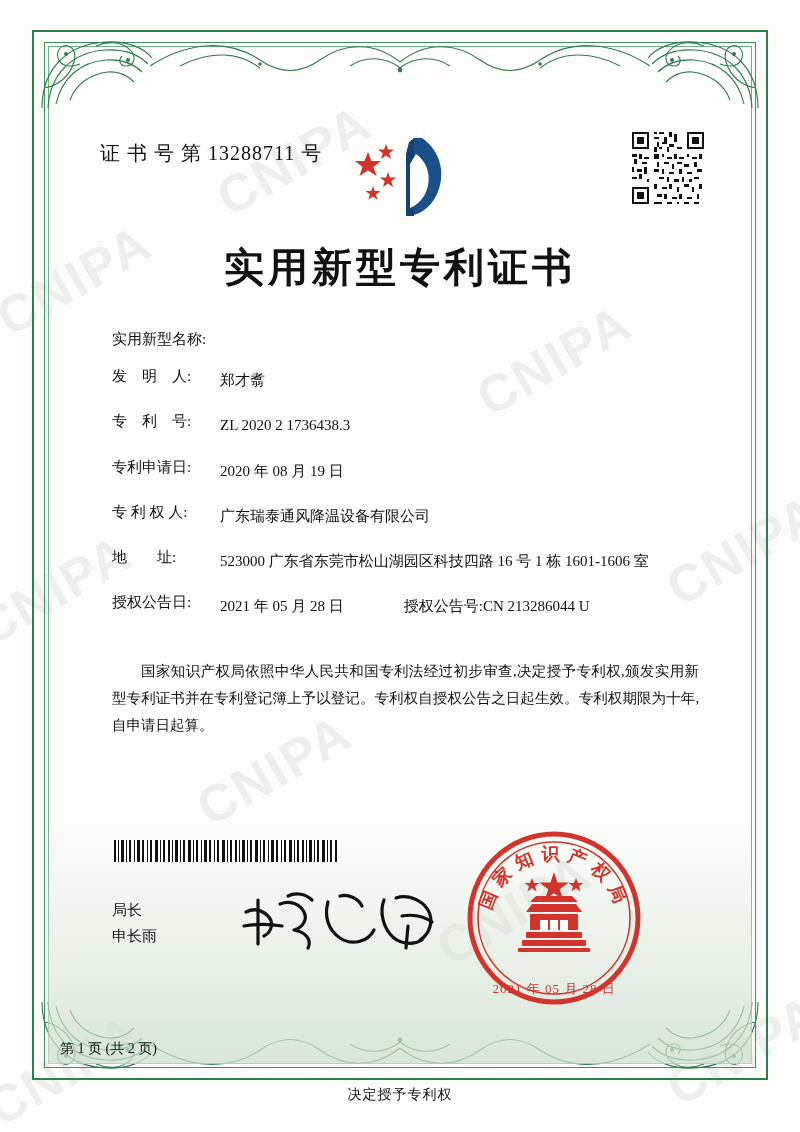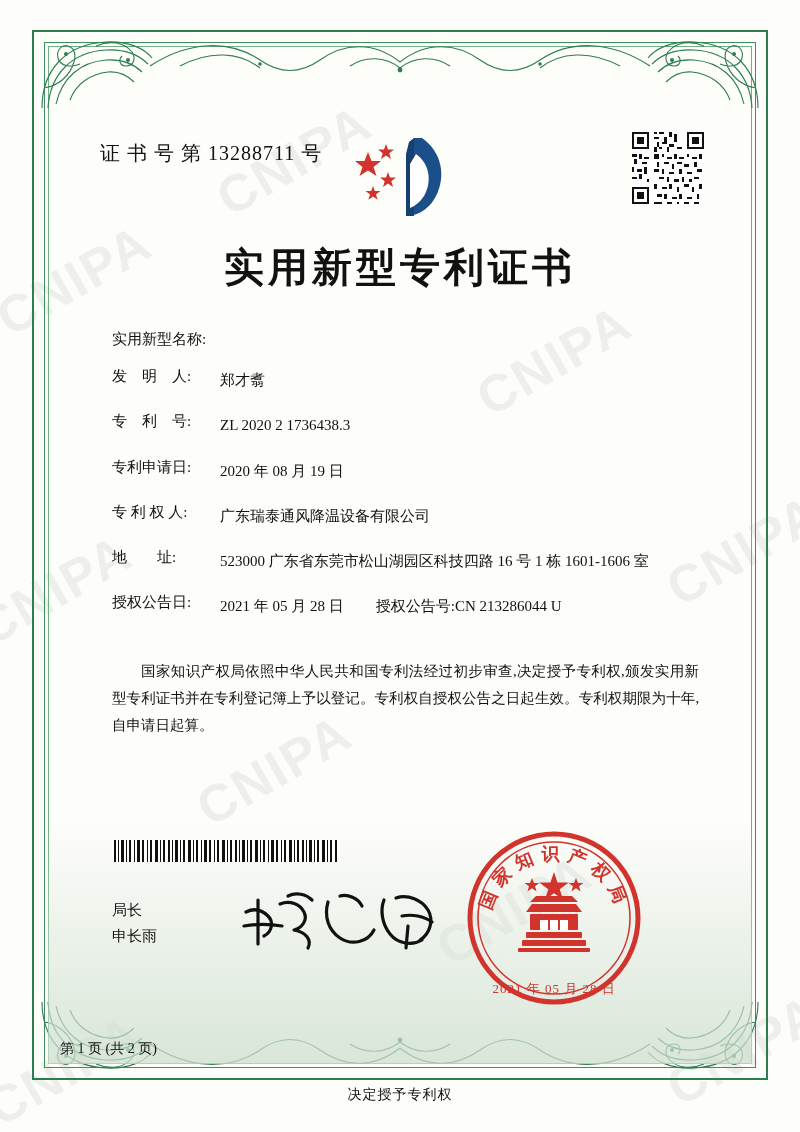--- a/index.html
+++ b/index.html
@@ -165,21 +165,21 @@
     flex: 0 0 108px;
     letter-spacing: 0px;
     white-space: pre;
   }
   .field-value {
     flex: 1 1 auto;
     line-height: 1.55;
   }
   .field-row.inline2 .field-value { display: flex; }
   .sub-label {
-    margin-left: 32px;
+    margin-left: 60px;
     white-space: pre;
   }
   .sub-value { margin-left: 0; }
 
   .paragraphs {
     position: absolute;
     left: 52px;
     right: 36px;
     top: 598px;
     font-size: 14.5px;

